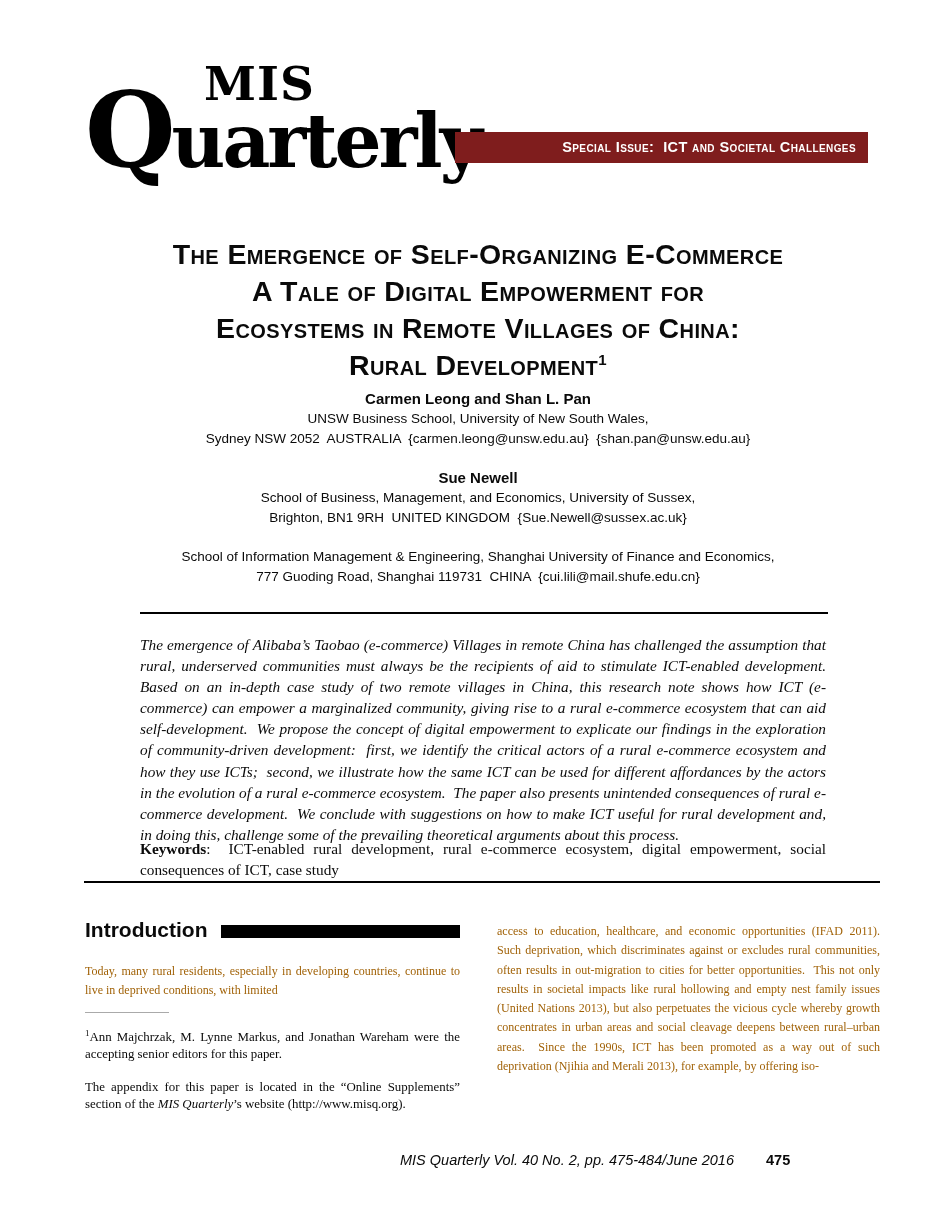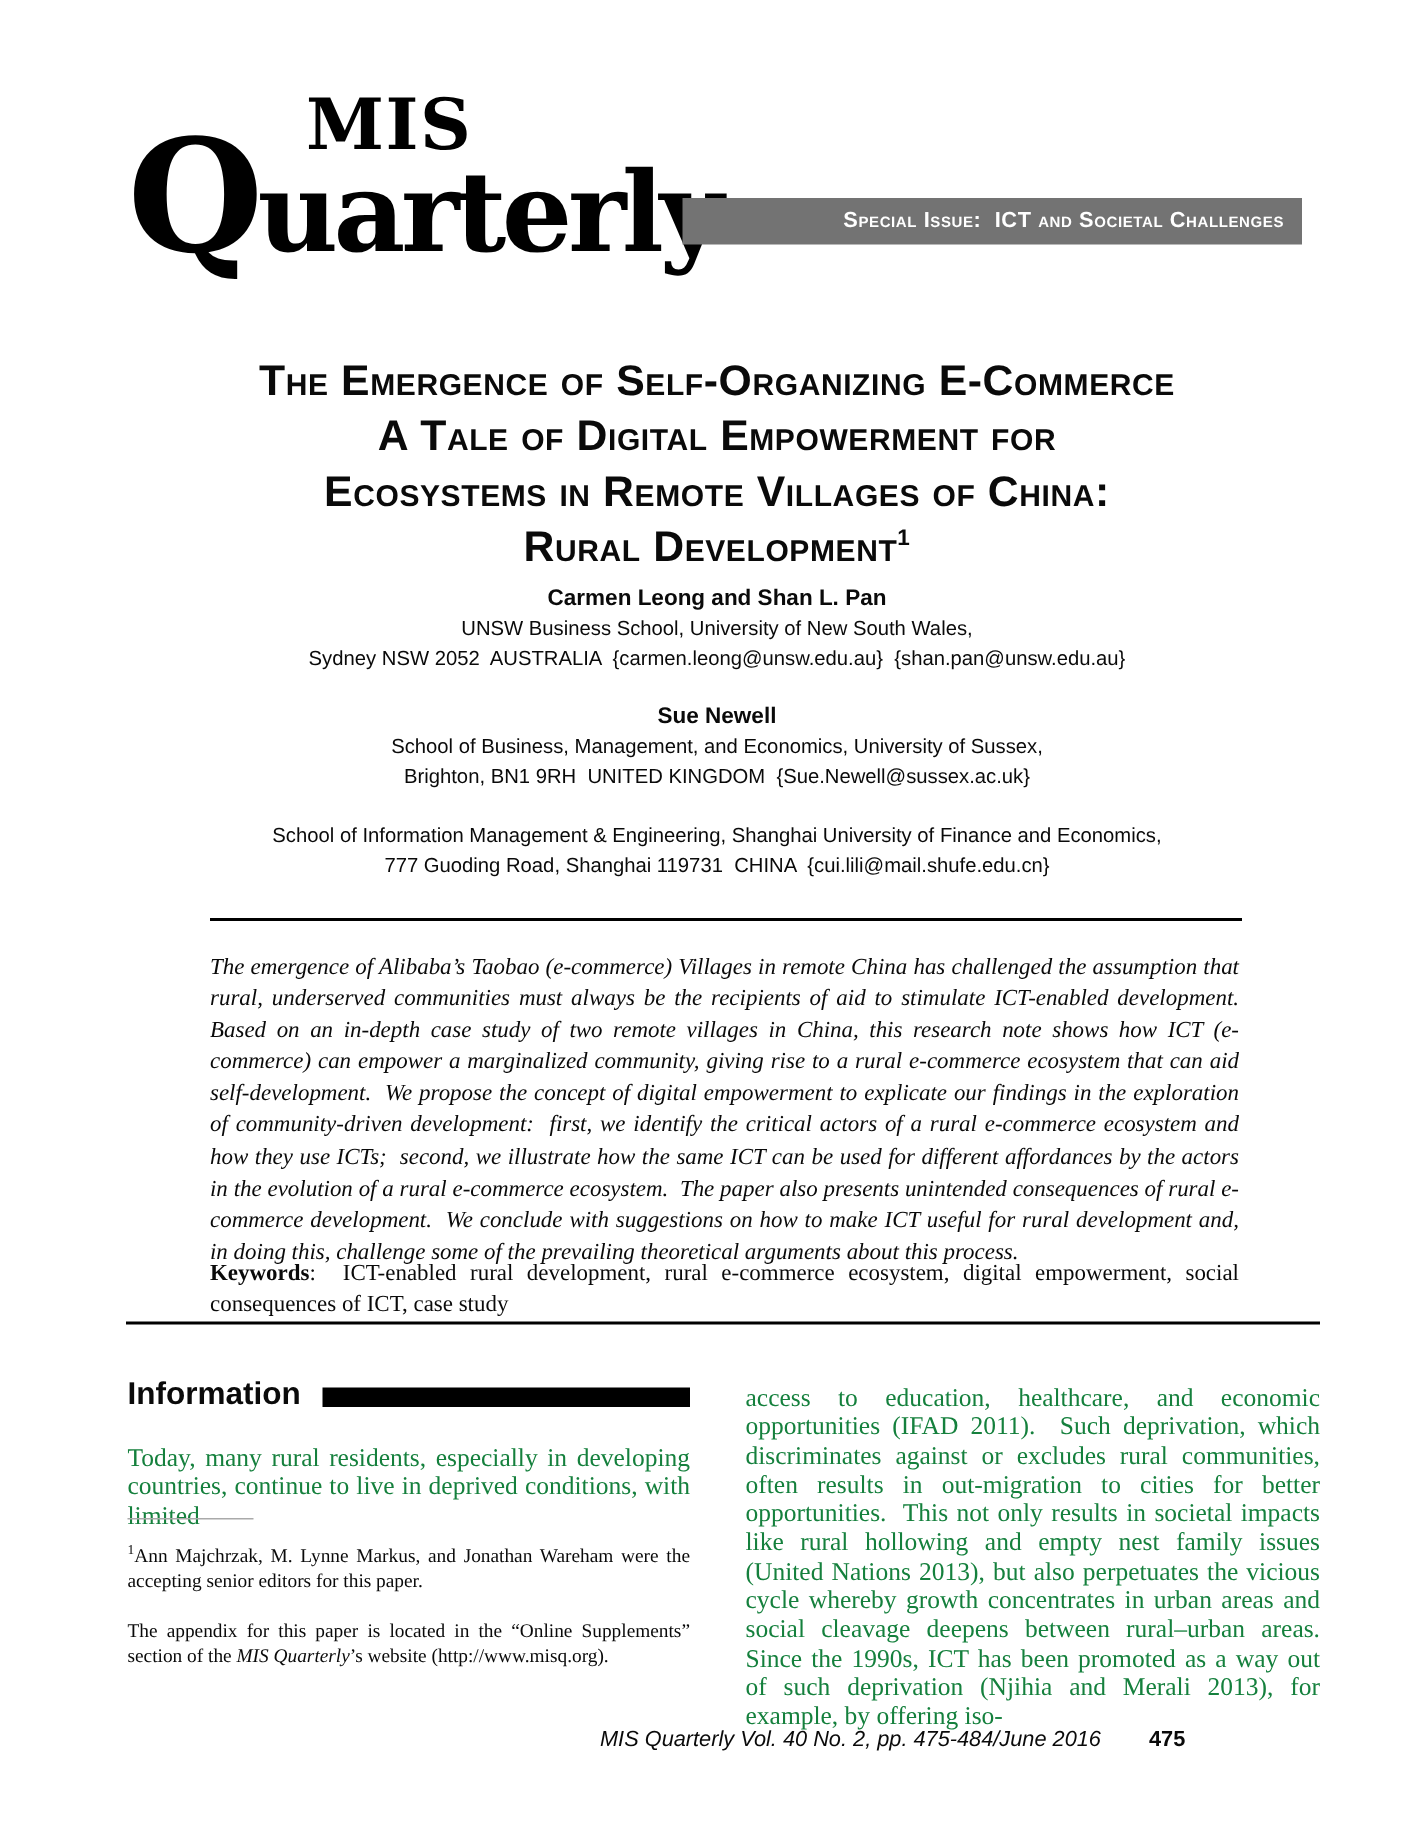--- a/index.html
+++ b/index.html
@@ -26,21 +26,21 @@
     font-family: "DejaVu Serif", serif;
     font-size: 104px; font-weight: 700; line-height: 1.1; letter-spacing: -4px;
   }
   .logo-uarterly {
     font-family: "DejaVu Serif", serif;
     font-size: 74px; font-weight: 700; letter-spacing: -3px;
   }
 
   .banner {
     position: absolute; left: 455px; top: 132px; width: 413px; height: 31px;
-    background: #737373; color: #fff;
+    background: #7f1d1d; color: #fff;
     font-family: "Liberation Sans", sans-serif;
     font-weight: 700; font-size: 14.5px;
     font-variant: small-caps;
     letter-spacing: 0.4px;
     text-align: right; line-height: 30px;
     padding-right: 12px;
     white-space: pre;
   }
 
   
@@ -95,23 +95,23 @@
   }
   .intro-heading-text {
     font-family: "Liberation Sans", sans-serif;
     font-weight: 700; font-size: 21px; color: #0a0a0a;
     white-space: nowrap;
   }
   .intro-heading-bar { flex: 1; height: 13px; background: #000; margin-left: 14px; margin-top: 3px; }
 
   .body-text {
     font-family: "Liberation Serif", serif;
-    font-size: 17px; line-height: 19.3px;
-    text-align: justify; white-space: pre-wrap;
-    color: #15803d;
+    font-size: 12px; line-height: 19.3px;
+    text-align: justify; white-space: pre-wrap;
+    color: #a16207;
   }
   .left-col  { position: absolute; left: 85px;  top: 962px; width: 375px; }
   .right-col { position: absolute; left: 497px; top: 922px; width: 383px; }
 
   
   .footnote-block { position: absolute; left: 85px; top: 1012px; width: 375px; }
   .footnote-sep { width: 84px; border-top: 1px solid #aaa; margin-bottom: 12px; }
   .footnote {
     font-family: "Liberation Serif", serif;
     font-size: 12.9px; line-height: 17px;
@@ -171,21 +171,21 @@
 
   <div class="author-rule"></div>
 
   <div class="abstract">The emergence of Alibaba’s Taobao (e-commerce) Villages in remote China has challenged the assumption that rural, underserved communities must always be the recipients of aid to stimulate ICT-enabled development.  Based on an in-depth case study of two remote villages in China, this research note shows how ICT (e-commerce) can empower a marginalized community, giving rise to a rural e-commerce ecosystem that can aid self-development.  We propose the concept of digital empowerment to explicate our findings in the exploration of community-driven development:  first, we identify the critical actors of a rural e-commerce ecosystem and how they use ICTs;  second, we illustrate how the same ICT can be used for different affordances by the actors in the evolution of a rural e-commerce ecosystem.  The paper also presents unintended consequences of rural e-commerce development.  We conclude with suggestions on how to make ICT useful for rural development and, in doing this, challenge some of the prevailing theoretical arguments about this process.</div>
 
   <div class="keywords"><span class="kw-label">Keywords</span><span>:  ICT-enabled rural development, rural e-commerce ecosystem, digital empowerment, social consequences of ICT, case study</span></div>
 
   <div class="main-rule"></div>
 
   <div class="intro-heading">
-    <span class="intro-heading-text">Information</span>
+    <span class="intro-heading-text">Introduction</span>
     <span class="intro-heading-bar"></span>
   </div>
 
   <div class="left-col body-text">Today, many rural residents, especially in developing countries, continue to live in deprived conditions, with limited</div>
   <div class="right-col body-text">access to education, healthcare, and economic opportunities (IFAD 2011).  Such deprivation, which discriminates against or excludes rural communities, often results in out-migration to cities for better opportunities.  This not only results in societal impacts like rural hollowing and empty nest family issues (United Nations 2013), but also perpetuates the vicious cycle whereby growth concentrates in urban areas and social cleavage deepens between rural–urban areas.  Since the 1990s, ICT has been promoted as a way out of such deprivation (Njihia and Merali 2013), for example, by offering iso-</div>
 
   <div class="footnote-block">
     <div class="footnote-sep"></div>
     <div class="footnote"><sup>1</sup><span>Ann Majchrzak, M. Lynne Markus, and Jonathan Wareham were the accepting senior editors for this paper.</span></div>
     <div class="footnote"><span>The appendix for this paper is located in the “Online Supplements” section of the </span><span class="italic">MIS Quarterly</span><span>’s website (http://www.misq.org).</span></div>

